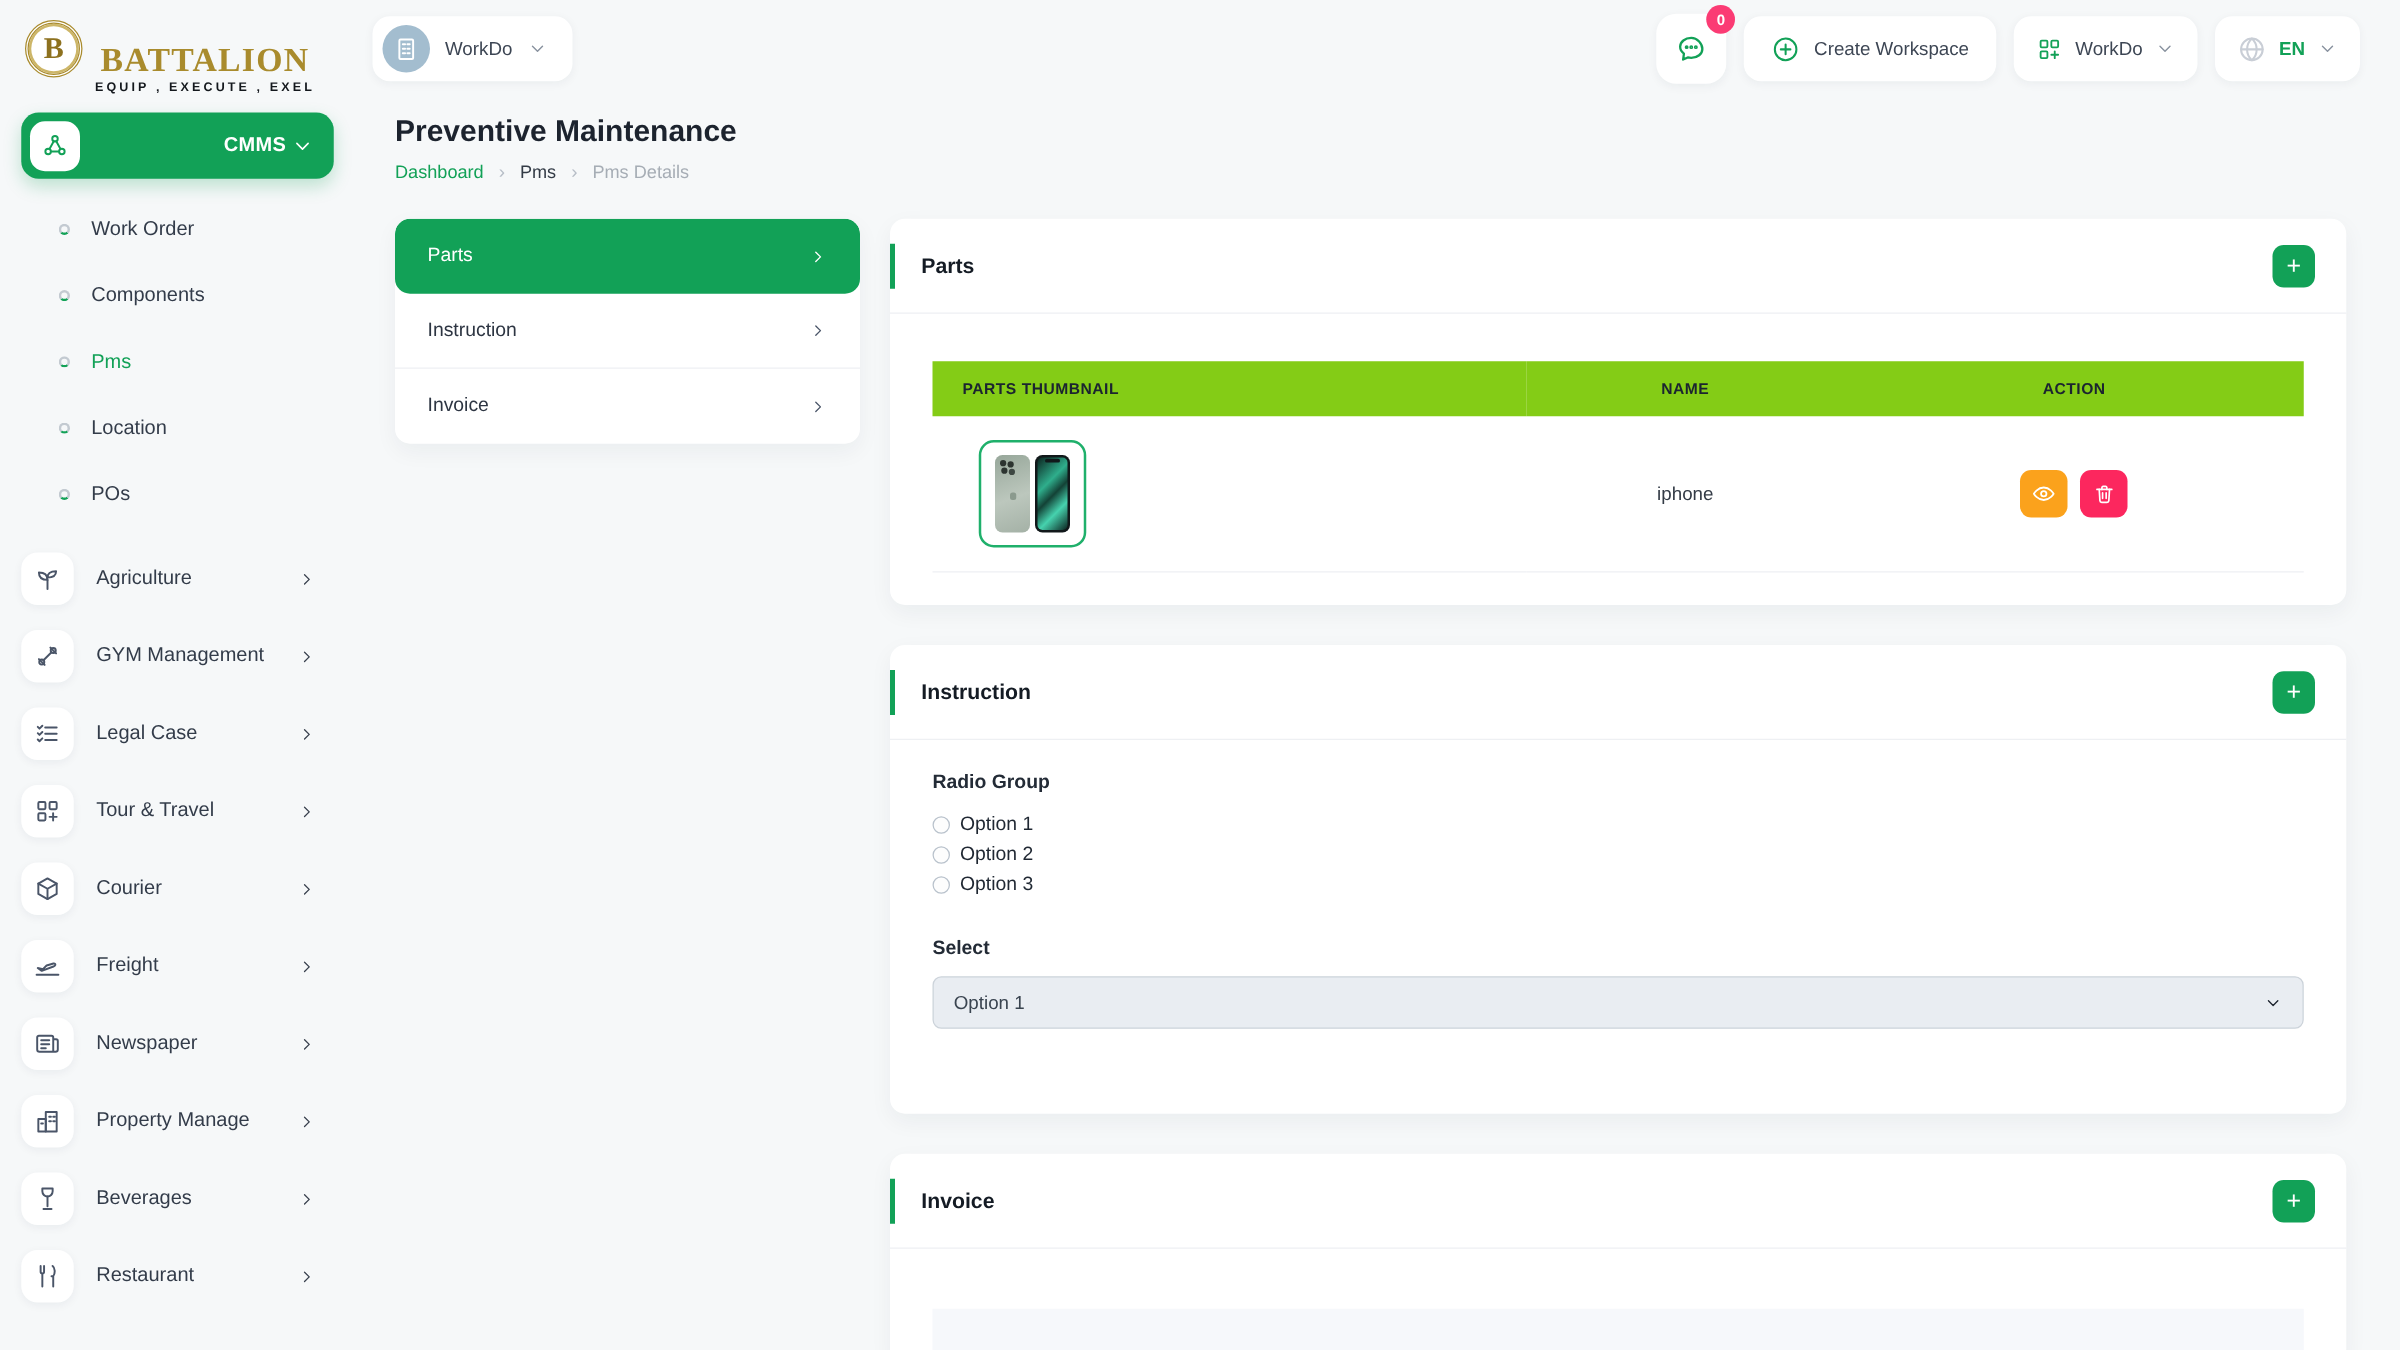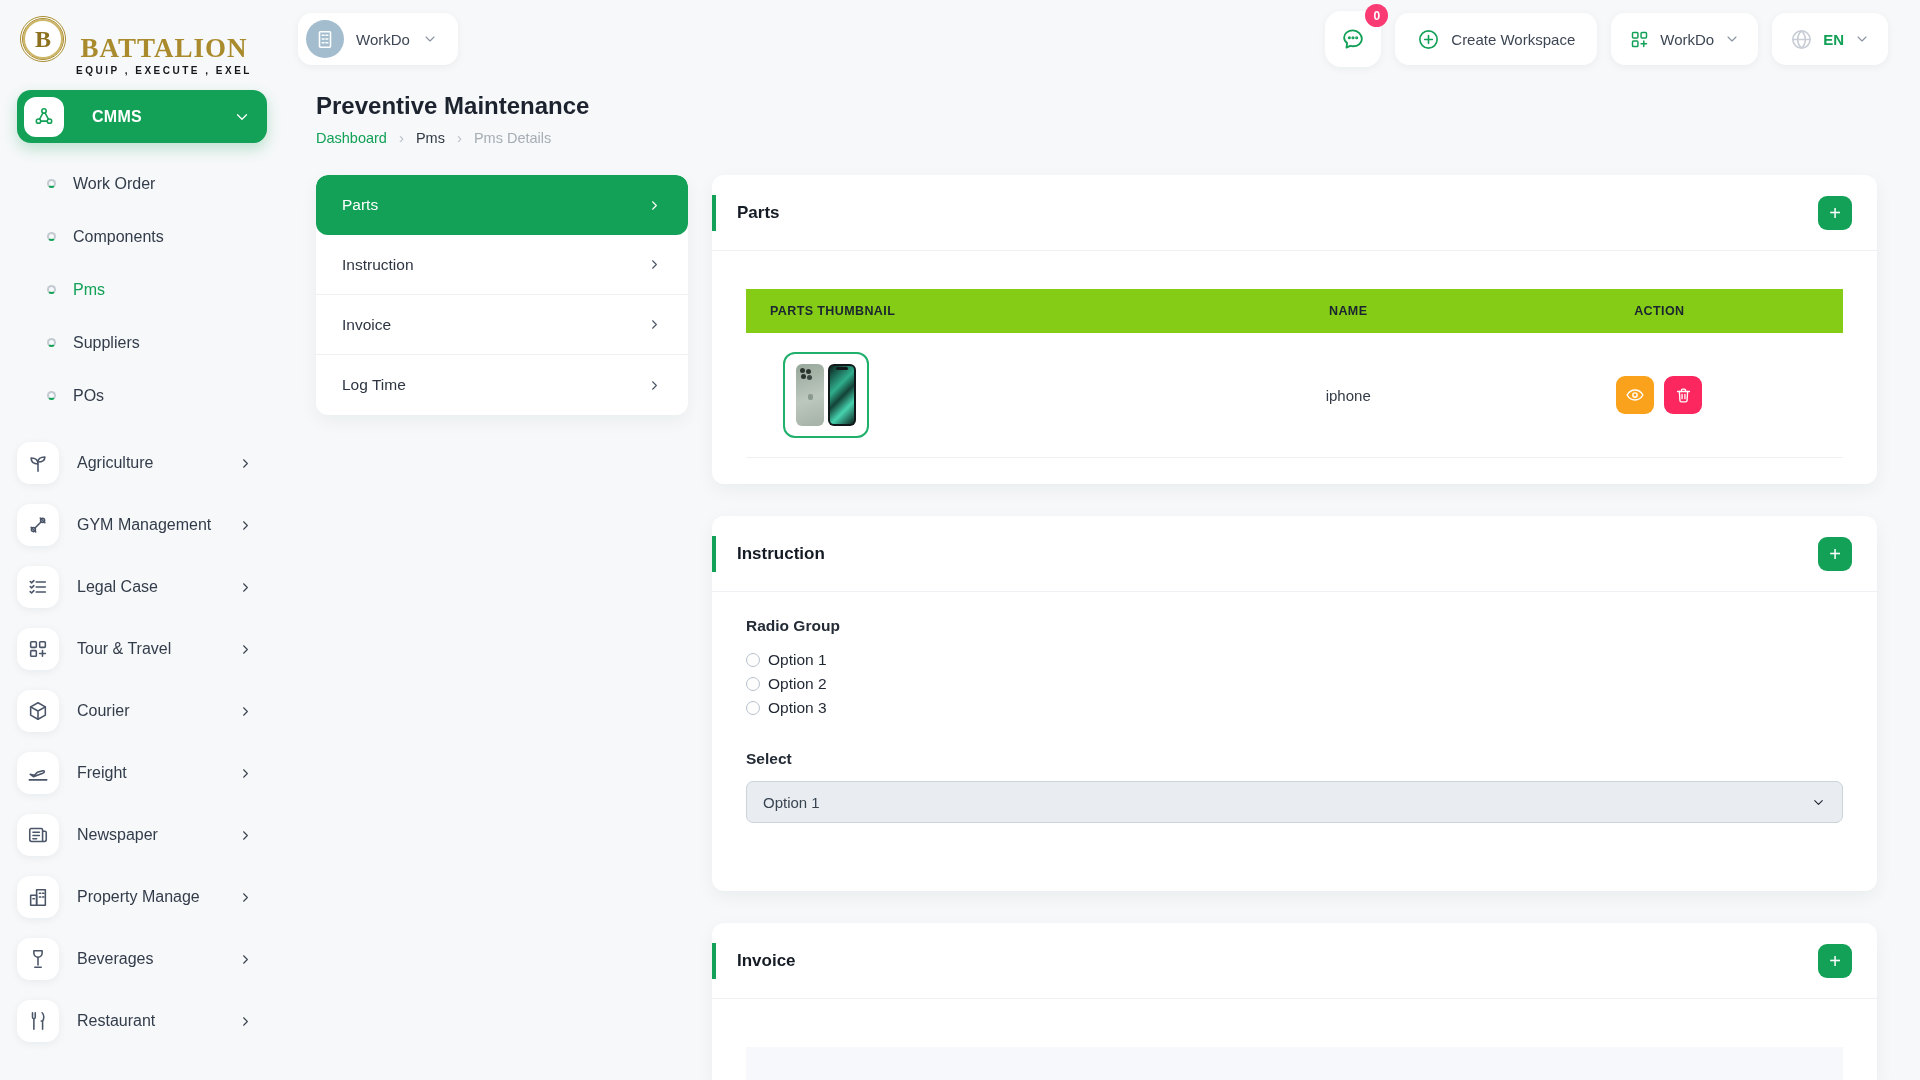--- a/index.html
+++ b/index.html
@@ -36,21 +36,21 @@
   .topbar-right{display:flex;align-items:center;gap:14px;}
   .chat-btn{width:56px;height:56px;border-radius:16px;position:relative;justify-content:center;cursor:pointer;}
   .chat-badge{position:absolute;top:-7px;right:-7px;min-width:23px;height:23px;border-radius:50%;background:var(--badge);color:#fff;font-size:12px;font-weight:bold;display:flex;align-items:center;justify-content:center;}
   .create-ws{padding:0 22px;gap:11px;cursor:pointer;}
   .workdo-menu{padding:0 18px;gap:10px;cursor:pointer;}
   .lang-pill{padding:0 18px;gap:10px;cursor:pointer;}
   .lang-label{color:var(--primary);font-weight:600;font-size:15px;}
 
   
   .sidebar{position:absolute;left:0;top:78px;width:284px;bottom:0;padding:12px 17px 0 17px;}
-  .cmms-btn{height:53px;background:var(--primary);border-radius:14px;display:flex;align-items:center;padding:0 16px 0 7px;gap:28px;cursor:pointer;box-shadow:0 6px 14px rgba(18,161,87,.25);}
+  .cmms-btn{height:53px;background:var(--primary);border-radius:14px;display:flex;align-items:center;padding:0 16px 0 7px;gap:4px;cursor:pointer;box-shadow:0 6px 14px rgba(18,161,87,.25);text-align:right;}
   .cmms-iconbox{width:40px;height:40px;background:#fff;border-radius:12px;display:flex;align-items:center;justify-content:center;}
   .cmms-label{color:#fff;font-weight:bold;font-size:16px;letter-spacing:.3px;flex:1;}
   .subnav{margin:14px 0 10px 0;}
   .subitem{display:flex;align-items:center;gap:17px;height:53px;padding-left:30px;cursor:pointer;text-decoration:none;}
   .bullet{width:9px;height:9px;border-radius:50%;border:2px solid #c3cad1;border-bottom-color:var(--primary);flex:0 0 auto;}
   .subitem-label{font-size:16px;color:#333c4a;}
   .subitem.active .subitem-label{color:var(--primary);}
   .module-item{display:flex;align-items:center;gap:18px;height:62px;cursor:pointer;}
   .module-iconbox{width:42px;height:42px;background:#fff;border-radius:13px;display:flex;align-items:center;justify-content:center;box-shadow:0 2px 8px rgba(25,40,60,.06);}
   .module-label{font-size:16px;color:#333c4a;flex:1;}
@@ -225,21 +225,21 @@
       <a class="subitem ">
       <span class="bullet"></span>
       <span class="subitem-label">Components</span>
     </a>
       <a class="subitem active">
       <span class="bullet"></span>
       <span class="subitem-label">Pms</span>
     </a>
       <a class="subitem ">
       <span class="bullet"></span>
-      <span class="subitem-label">Suppliers</span>
+      <span class="subitem-label">Location</span>
     </a>
       <a class="subitem ">
       <span class="bullet"></span>
       <span class="subitem-label">POs</span>
     </a>
     </nav>
   <nav id="modules">
       <div class="module-item">
       <span class="module-iconbox">
         <span class="icon">
@@ -434,28 +434,20 @@
           <div class="menu-item ">
       <span>Instruction</span>
       <span class="icon">
               <svg width="15" height="15" viewBox="0 0 24 24" fill="none" stroke="#4a5568" stroke-width="1.7" stroke-linecap="round" stroke-linejoin="round">
                 <polyline points="9 6 15 12 9 18"></polyline>
               </svg>
             </span>
     </div>
           <div class="menu-item ">
       <span>Invoice</span>
-      <span class="icon">
-              <svg width="15" height="15" viewBox="0 0 24 24" fill="none" stroke="#4a5568" stroke-width="1.7" stroke-linecap="round" stroke-linejoin="round">
-                <polyline points="9 6 15 12 9 18"></polyline>
-              </svg>
-            </span>
-    </div>
-          <div class="menu-item ">
-      <span>Log Time</span>
       <span class="icon">
               <svg width="15" height="15" viewBox="0 0 24 24" fill="none" stroke="#4a5568" stroke-width="1.7" stroke-linecap="round" stroke-linejoin="round">
                 <polyline points="9 6 15 12 9 18"></polyline>
               </svg>
             </span>
     </div>
         </div>
     </div>
 
     <div class="right-col">

